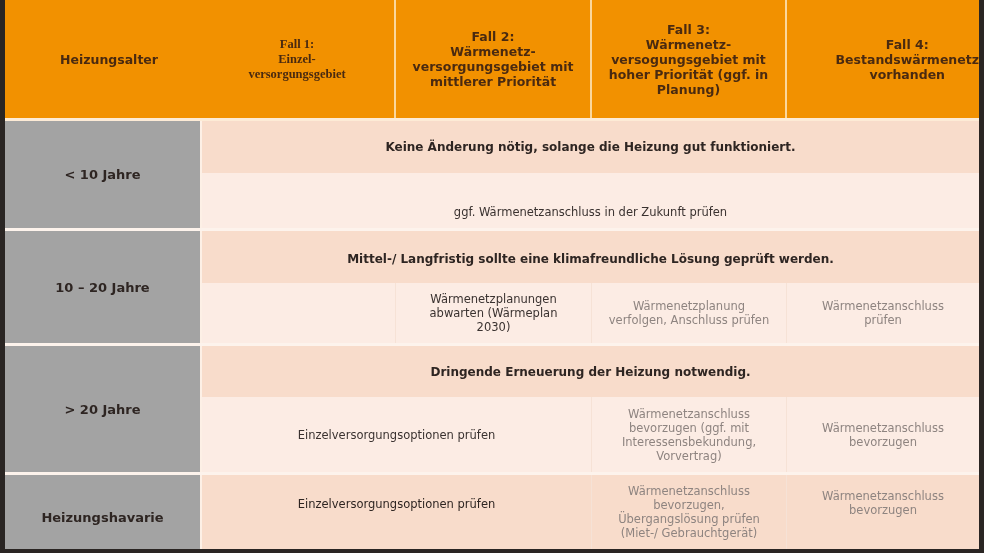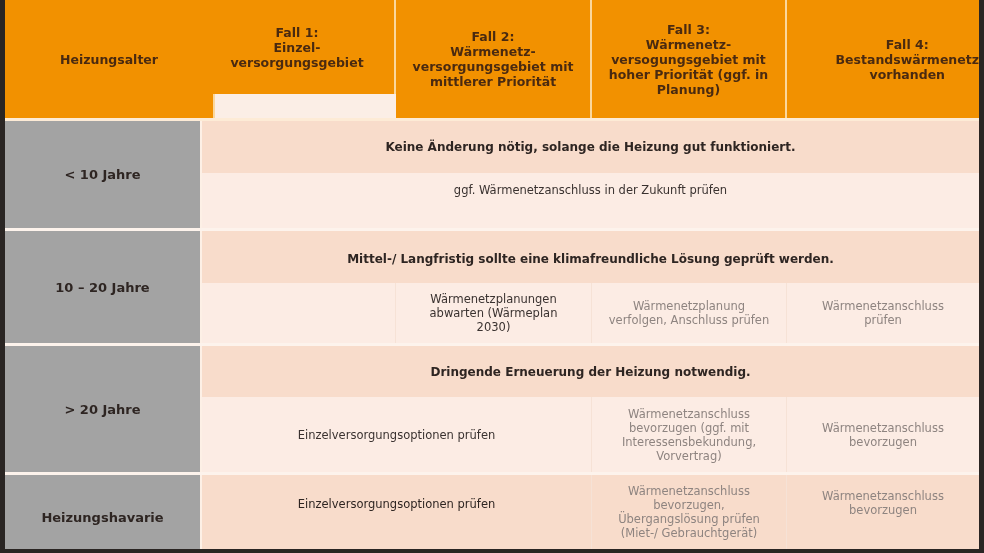--- a/index.html
+++ b/index.html
@@ -21,21 +21,21 @@
   .hsep { position: absolute; left: 0; width: 974px; height: 3px; background: #fdf3ec; }
 </style>
 </head>
 <body>
 
 <div class="frame">
 
   <div class="cell hdr" style="left:0;top:0;width:210px;height:118px;">
       <span style="white-space:pre-line">Heizungsalter</span>
     </div>
-  <div class="cell hdr" style="left:195px;top:0;width:196px;height:94px;">
+  <div class="cell hdr" style="left:195px;top:0;width:196px;height:118px;font-family:Liberation Serif, serif;">
       <span style="white-space:pre-line">Fall 1:
 Einzel-
 versorgungsgebiet</span>
     </div>
   <div class="cell hdr" style="left:391px;top:0;width:196px;height:118px;">
       <span style="white-space:pre-line">Fall 2:
 Wärmenetz-
 versorgungsgebiet mit
 mittlerer Priorität</span>
     </div>
@@ -52,21 +52,21 @@
 vorhanden</span>
     </div>
   <div class="hsep" style="top:118px;background:#fdebd6;"></div>
 
   <div class="cell rowlabel" style="left:0;top:121px;width:197px;height:107px;">
       <span>&lt; 10 Jahre</span>
     </div>
   <div class="cell dark bold" style="left:197px;top:121px;width:777px;height:52px;">
       <span>Keine Änderung nötig, solange die Heizung gut funktioniert.</span>
     </div>
-  <div class="cell light normal" style="left:197px;top:173px;width:777px;height:55px;align-items:flex-start;padding-top:10px;">
+  <div class="cell light normal" style="left:197px;top:173px;width:777px;height:55px;align-items:flex-start;padding-top:32px;">
       <span>ggf. Wärmenetzanschluss in der Zukunft prüfen</span>
     </div>
   <div class="hsep" style="top:228px;"></div>
 
   <div class="cell rowlabel" style="left:0;top:231px;width:197px;height:112px;">
       <span>10 – 20 Jahre</span>
     </div>
   <div class="cell dark bold" style="left:197px;top:231px;width:777px;height:55px;align-items:center;">
       <span>Mittel-/ Langfristig sollte eine klimafreundliche Lösung geprüft werden.</span>
     </div>

